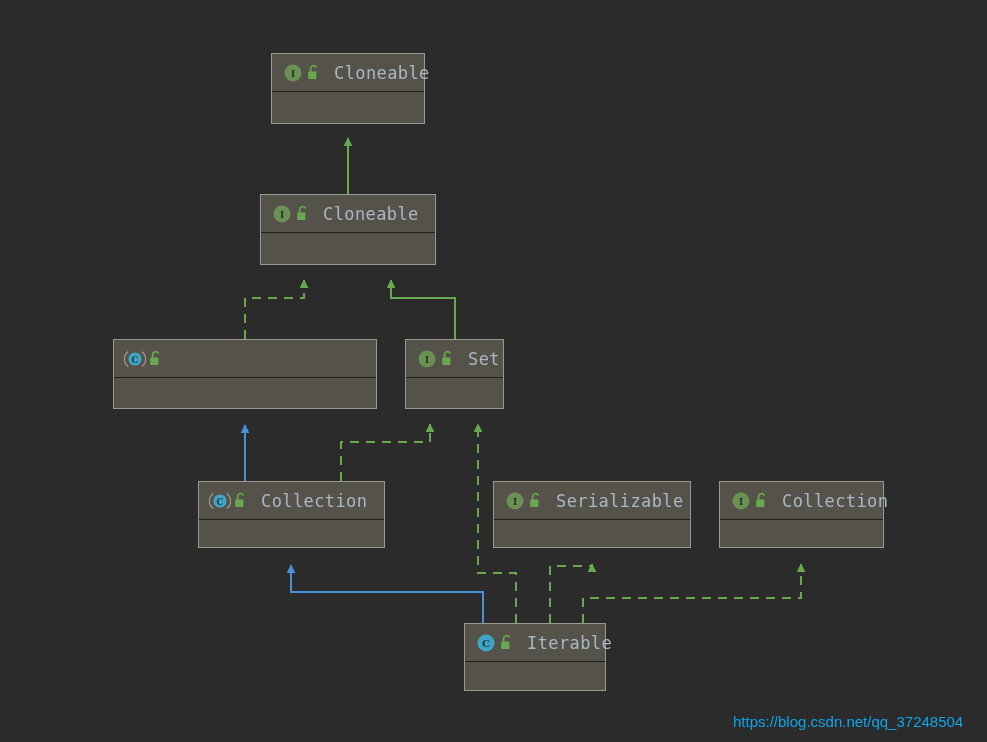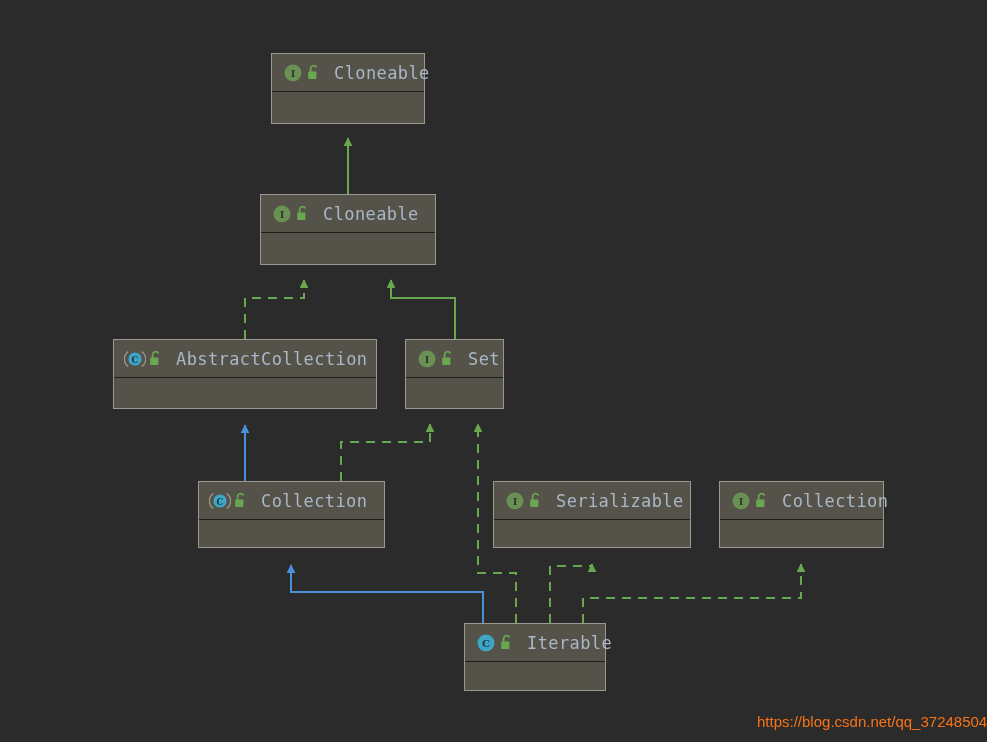--- a/index.html
+++ b/index.html
@@ -65,26 +65,25 @@
   }
   .vis-icon {
     flex: none;
     width: 16px;
     height: 18px;
     position: relative;
     margin-left: 2px;
   }
   .watermark {
     position: absolute;
-    color: #f97316;
+    color: #0ea5e9;
     font-family: "Liberation Sans", sans-serif;
     font-size: 15px;
     white-space: nowrap;
     z-index: 8;
-    margin-left: 24px;
   }
 </style>
 </head>
 <body>
 
 <div id="canvas">
   <svg id="edges" viewBox="0 0 987 742">
       <defs>
         <marker id="ah-green" viewBox="0 0 12 12" refX="11" refY="6" markerWidth="9" markerHeight="9" orient="auto-start-reverse" markerUnits="userSpaceOnUse">
           <path d="M0 0 L12 6 L0 12 Z" fill="#6aa84f"></path>
@@ -136,21 +135,20 @@
         <span class="type-icon"><svg width="22" height="18" viewBox="0 0 22 18">
             <path d="M4.2 1.6 A9 9 0 0 0 4.2 16.4" stroke="#9a988f" stroke-width="1.3" fill="none"></path>
             <path d="M17.8 1.6 A9 9 0 0 1 17.8 16.4" stroke="#9a988f" stroke-width="1.3" fill="none"></path>
             <circle cx="11" cy="9" r="6.6" fill="#3fa5c4"></circle>
             <text x="11" y="12.6" text-anchor="middle" font-family="DejaVu Serif, serif" font-size="8.5" font-weight="bold" fill="#173944">C</text>
           </svg></span>
         <span class="vis-icon"><svg width="16" height="18" viewBox="0 0 16 18">
             <path d="M4.6 7.4 V4.6 a3.1 3.1 0 0 1 5.6 -1.7" stroke="#6aa84f" stroke-width="1.7" fill="none" stroke-linecap="round"></path>
             <rect x="2.2" y="7.4" width="8.2" height="7.6" rx="0.8" fill="#6aa84f"></rect>
           </svg></span>
-        <span class="node-name">AbstractCollection</span>
       </div>
       <div class="node-body"></div>
     </div>
     <div class="uml-node" style="left: 405px; top: 339px; width: 99px; height: 70px;">
       <div class="node-header">
         <span class="type-icon"><svg width="22" height="18" viewBox="0 0 22 18">
             <circle cx="11" cy="9" r="8.5" fill="#6a9153"></circle>
             <text x="11" y="13" text-anchor="middle" font-family="DejaVu Serif, serif" font-size="10" font-weight="bold" fill="#2f3b29">I</text>
           </svg></span>
         <span class="vis-icon"><svg width="16" height="18" viewBox="0 0 16 18">

